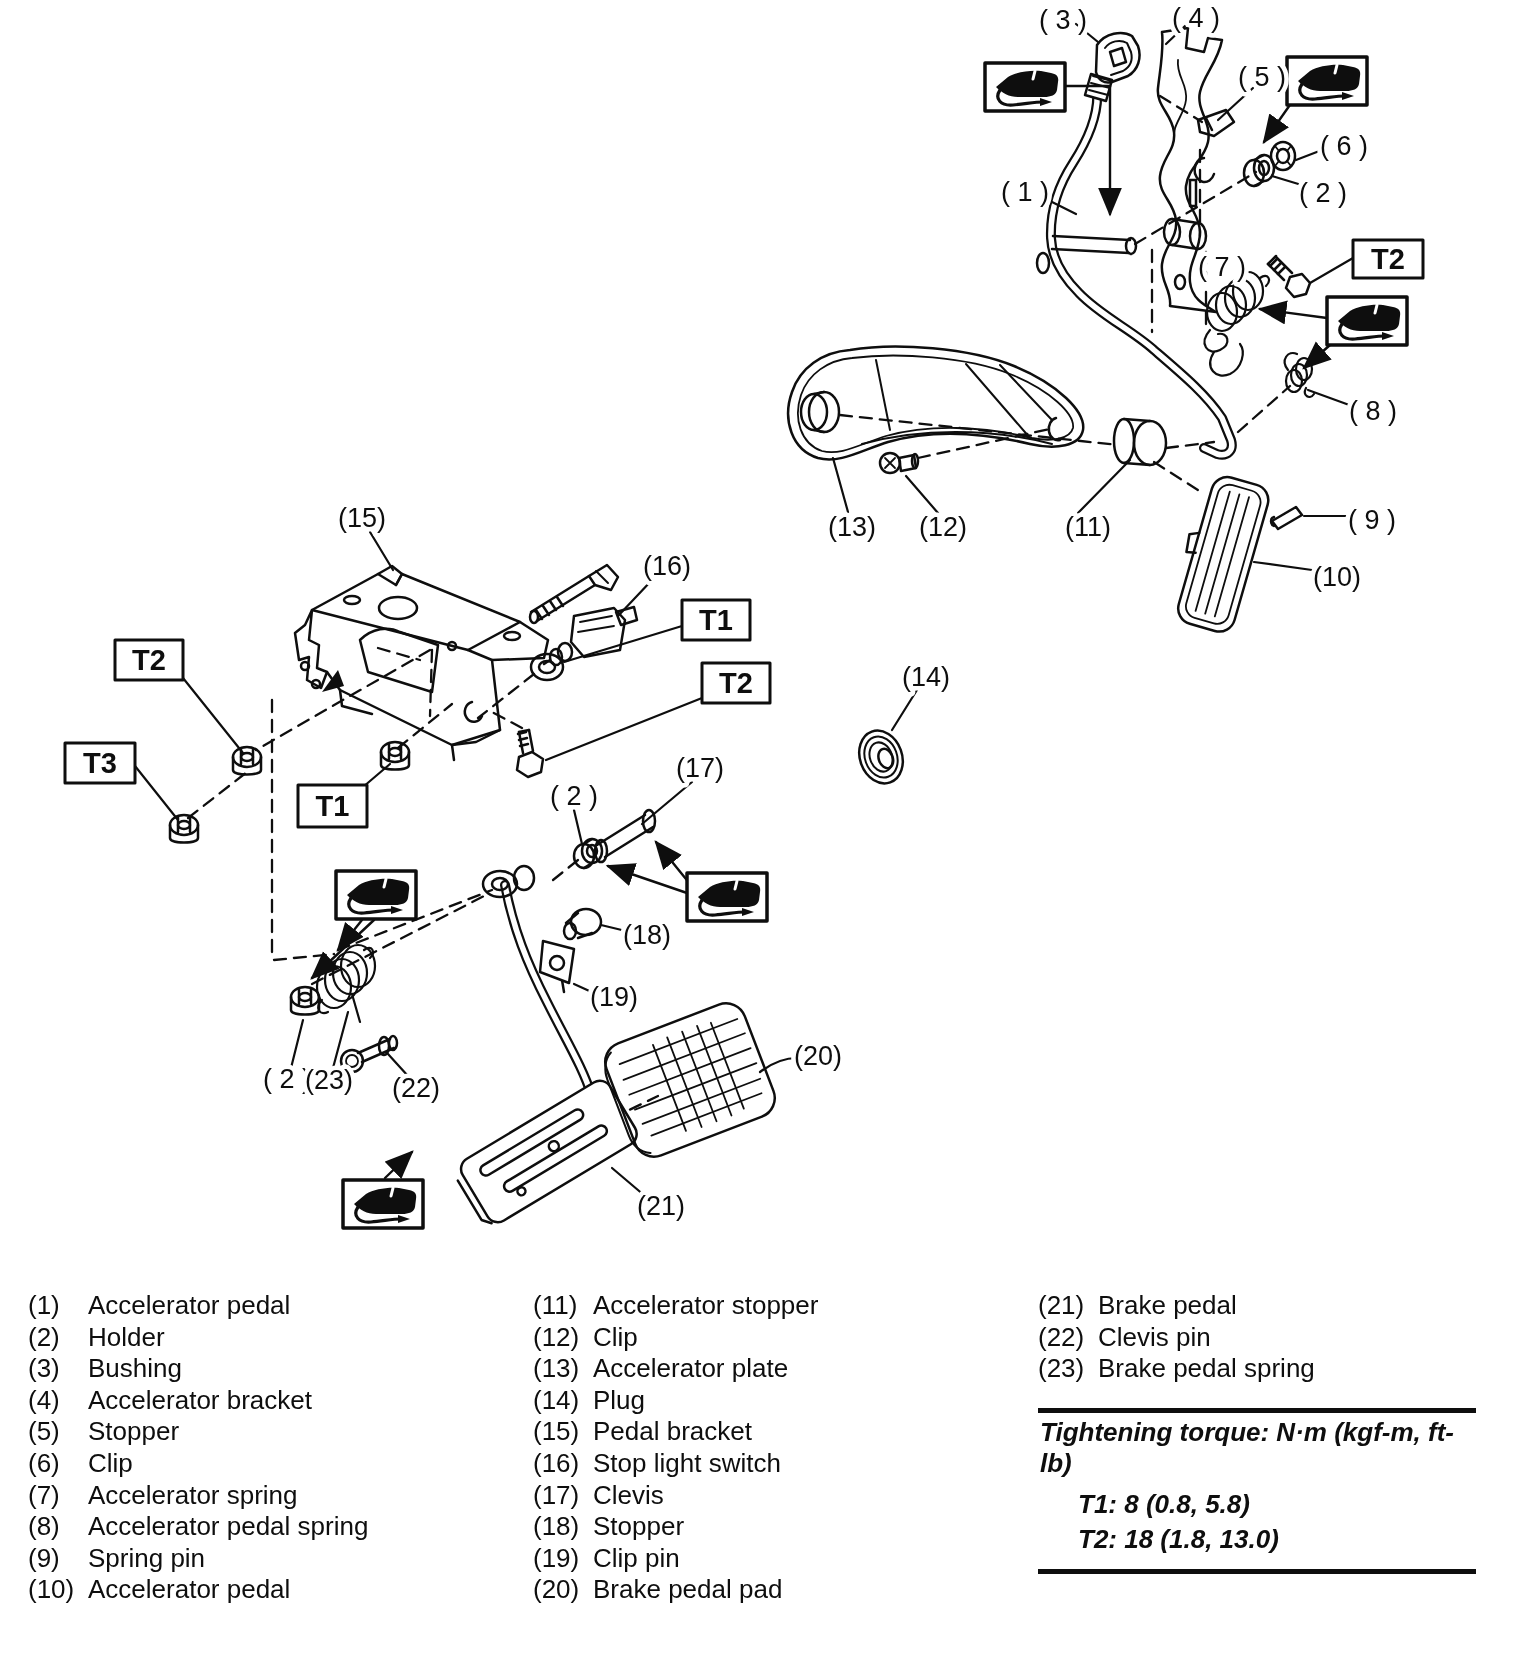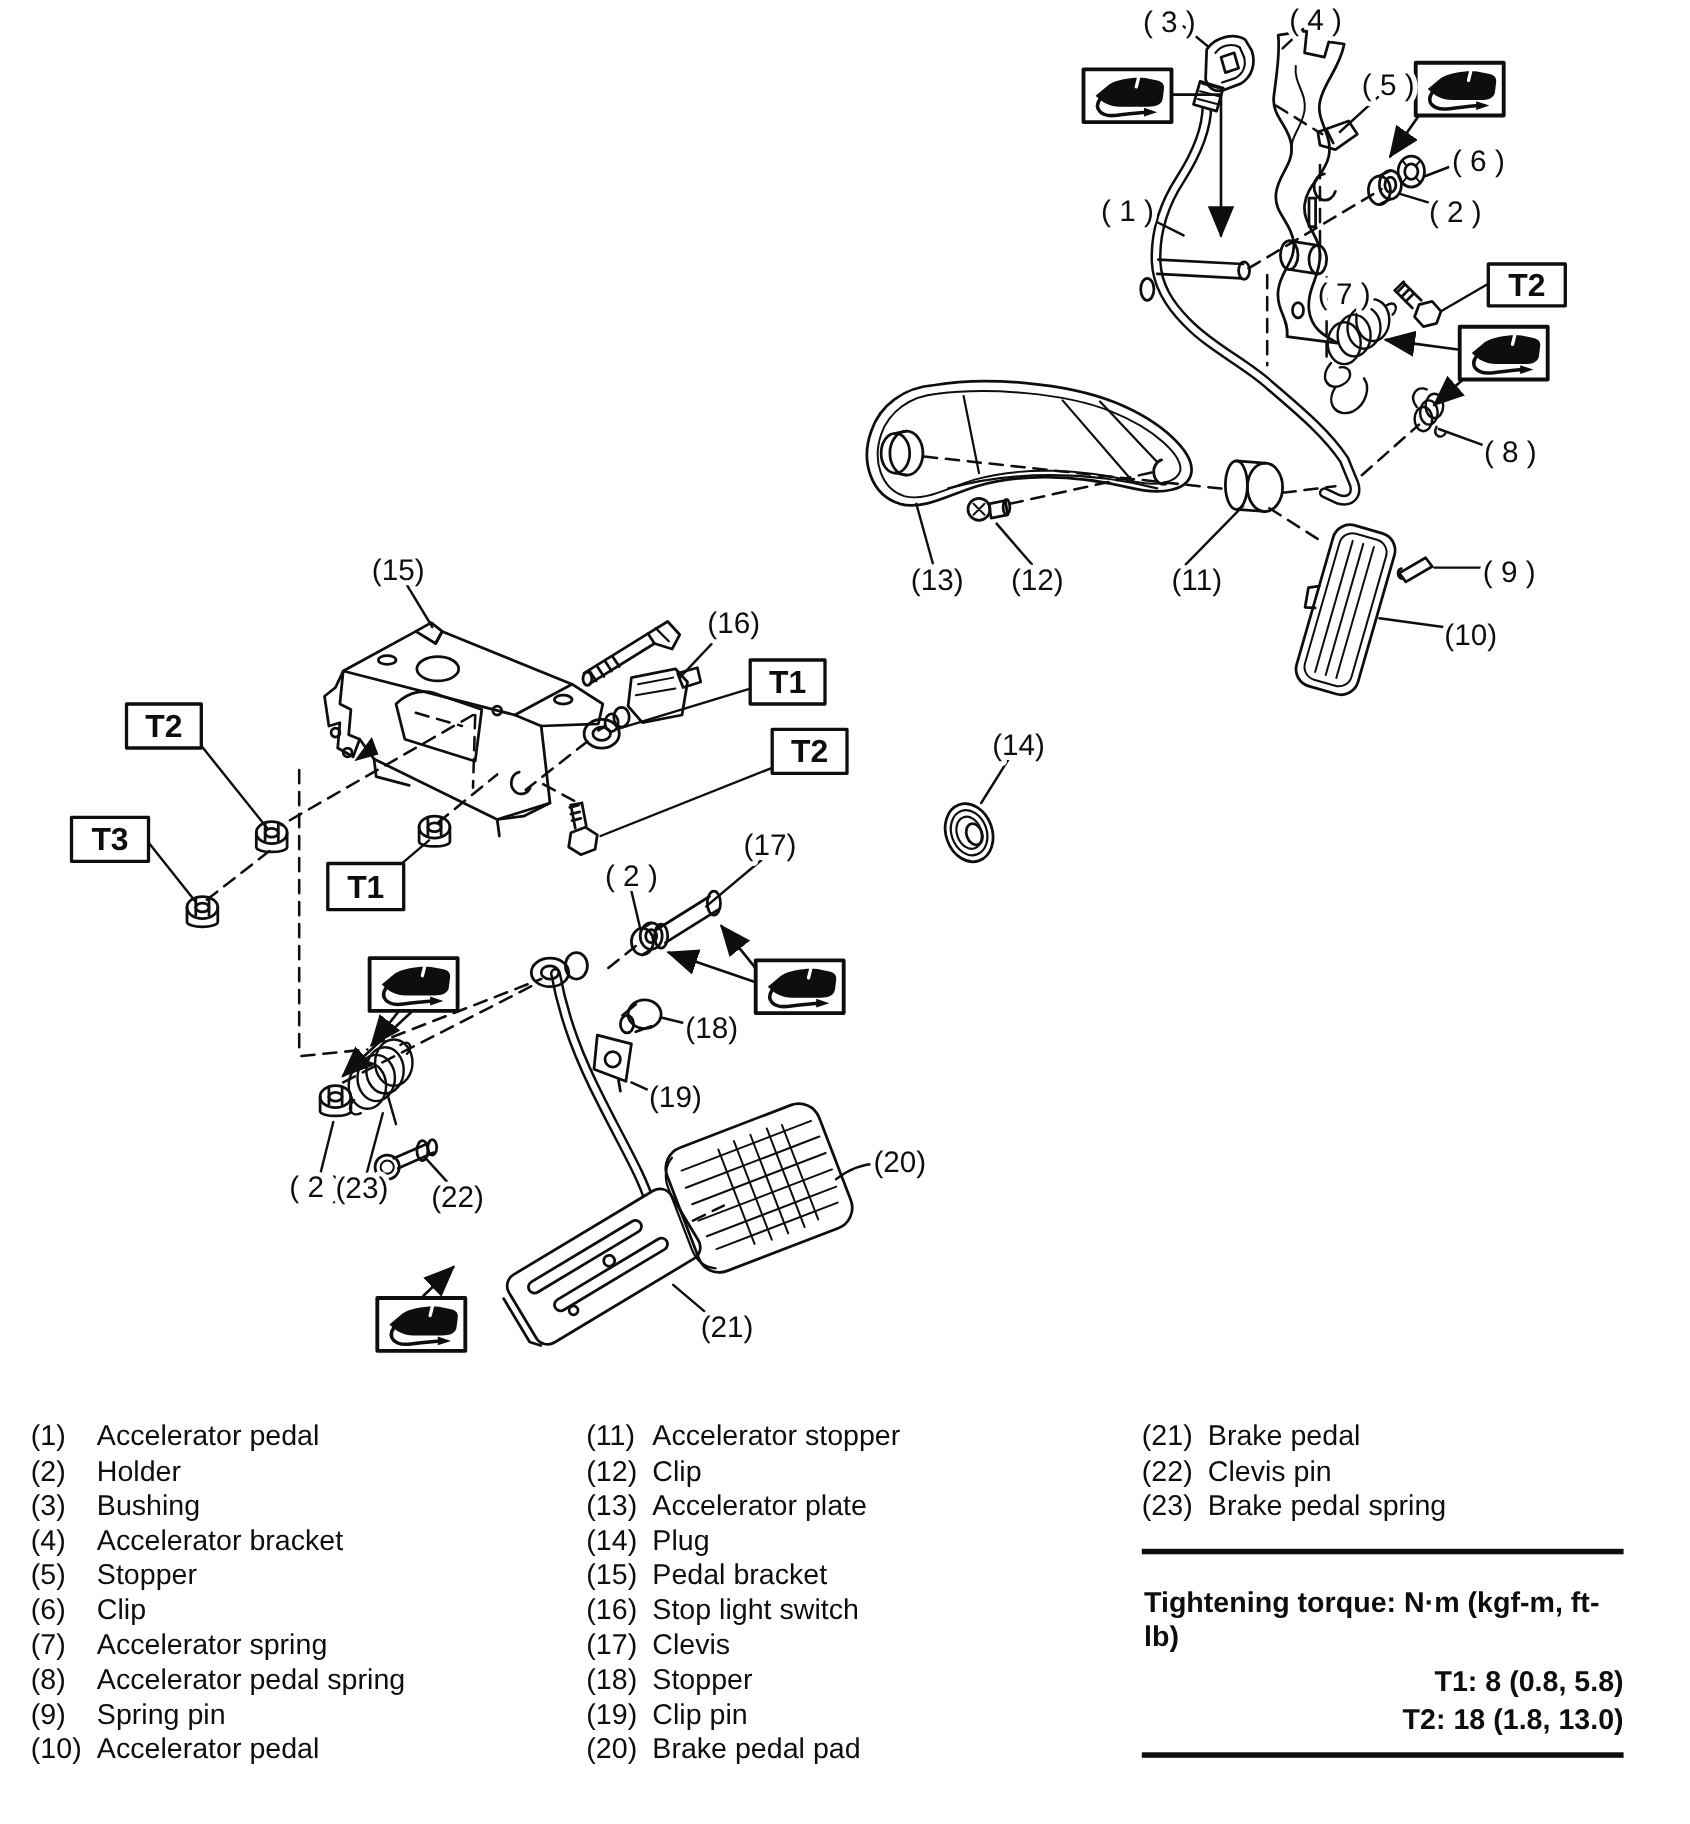--- a/index.html
+++ b/index.html
@@ -8,23 +8,23 @@
   svg text{font-family:"Liberation Sans","DejaVu Sans",sans-serif;}
   .callout{font-size:27px;fill:#0e0e0e;stroke:#fff;stroke-width:9px;paint-order:stroke;}
   .tagtxt{font-size:29px;font-weight:600;fill:#0e0e0e;}
   
   .col{position:absolute;font-size:26px;line-height:31.6px;white-space:nowrap;}
   .prow{display:flex;}
   .pnum{width:60px;flex:0 0 60px;}
   .pname{flex:1;}
   .torque{position:absolute;left:1038px;top:1408px;width:438px;
           border-top:5px solid #0e0e0e;border-bottom:5px solid #0e0e0e;
-          padding:24px 0 12px 0;font-weight:bold;}
+          padding:0 0 12px 0;font-style:italic;font-weight:bold;}
   .torque .ttl{font-size:26px;margin:4px 0 8px 2px;}
-  .torque .trow{font-size:26px;line-height:35px;margin-left:40px;text-align:right;}
+  .torque .trow{font-size:26px;line-height:35px;margin-left:40px;}
 </style>
 </head>
 <body>
 
 <div class="stage">
 
   <svg id="art" width="1536" height="1658" viewBox="0 0 1536 1658" fill="none" stroke="#0e0e0e" stroke-width="2.5" stroke-linecap="round" stroke-linejoin="round">
     <defs>
       <marker id="ah" markerWidth="14" markerHeight="12" refX="11" refY="5" orient="auto">
         <path d="M0,0 L12,5 L0,10 Z" fill="#0e0e0e" stroke="none"></path>

